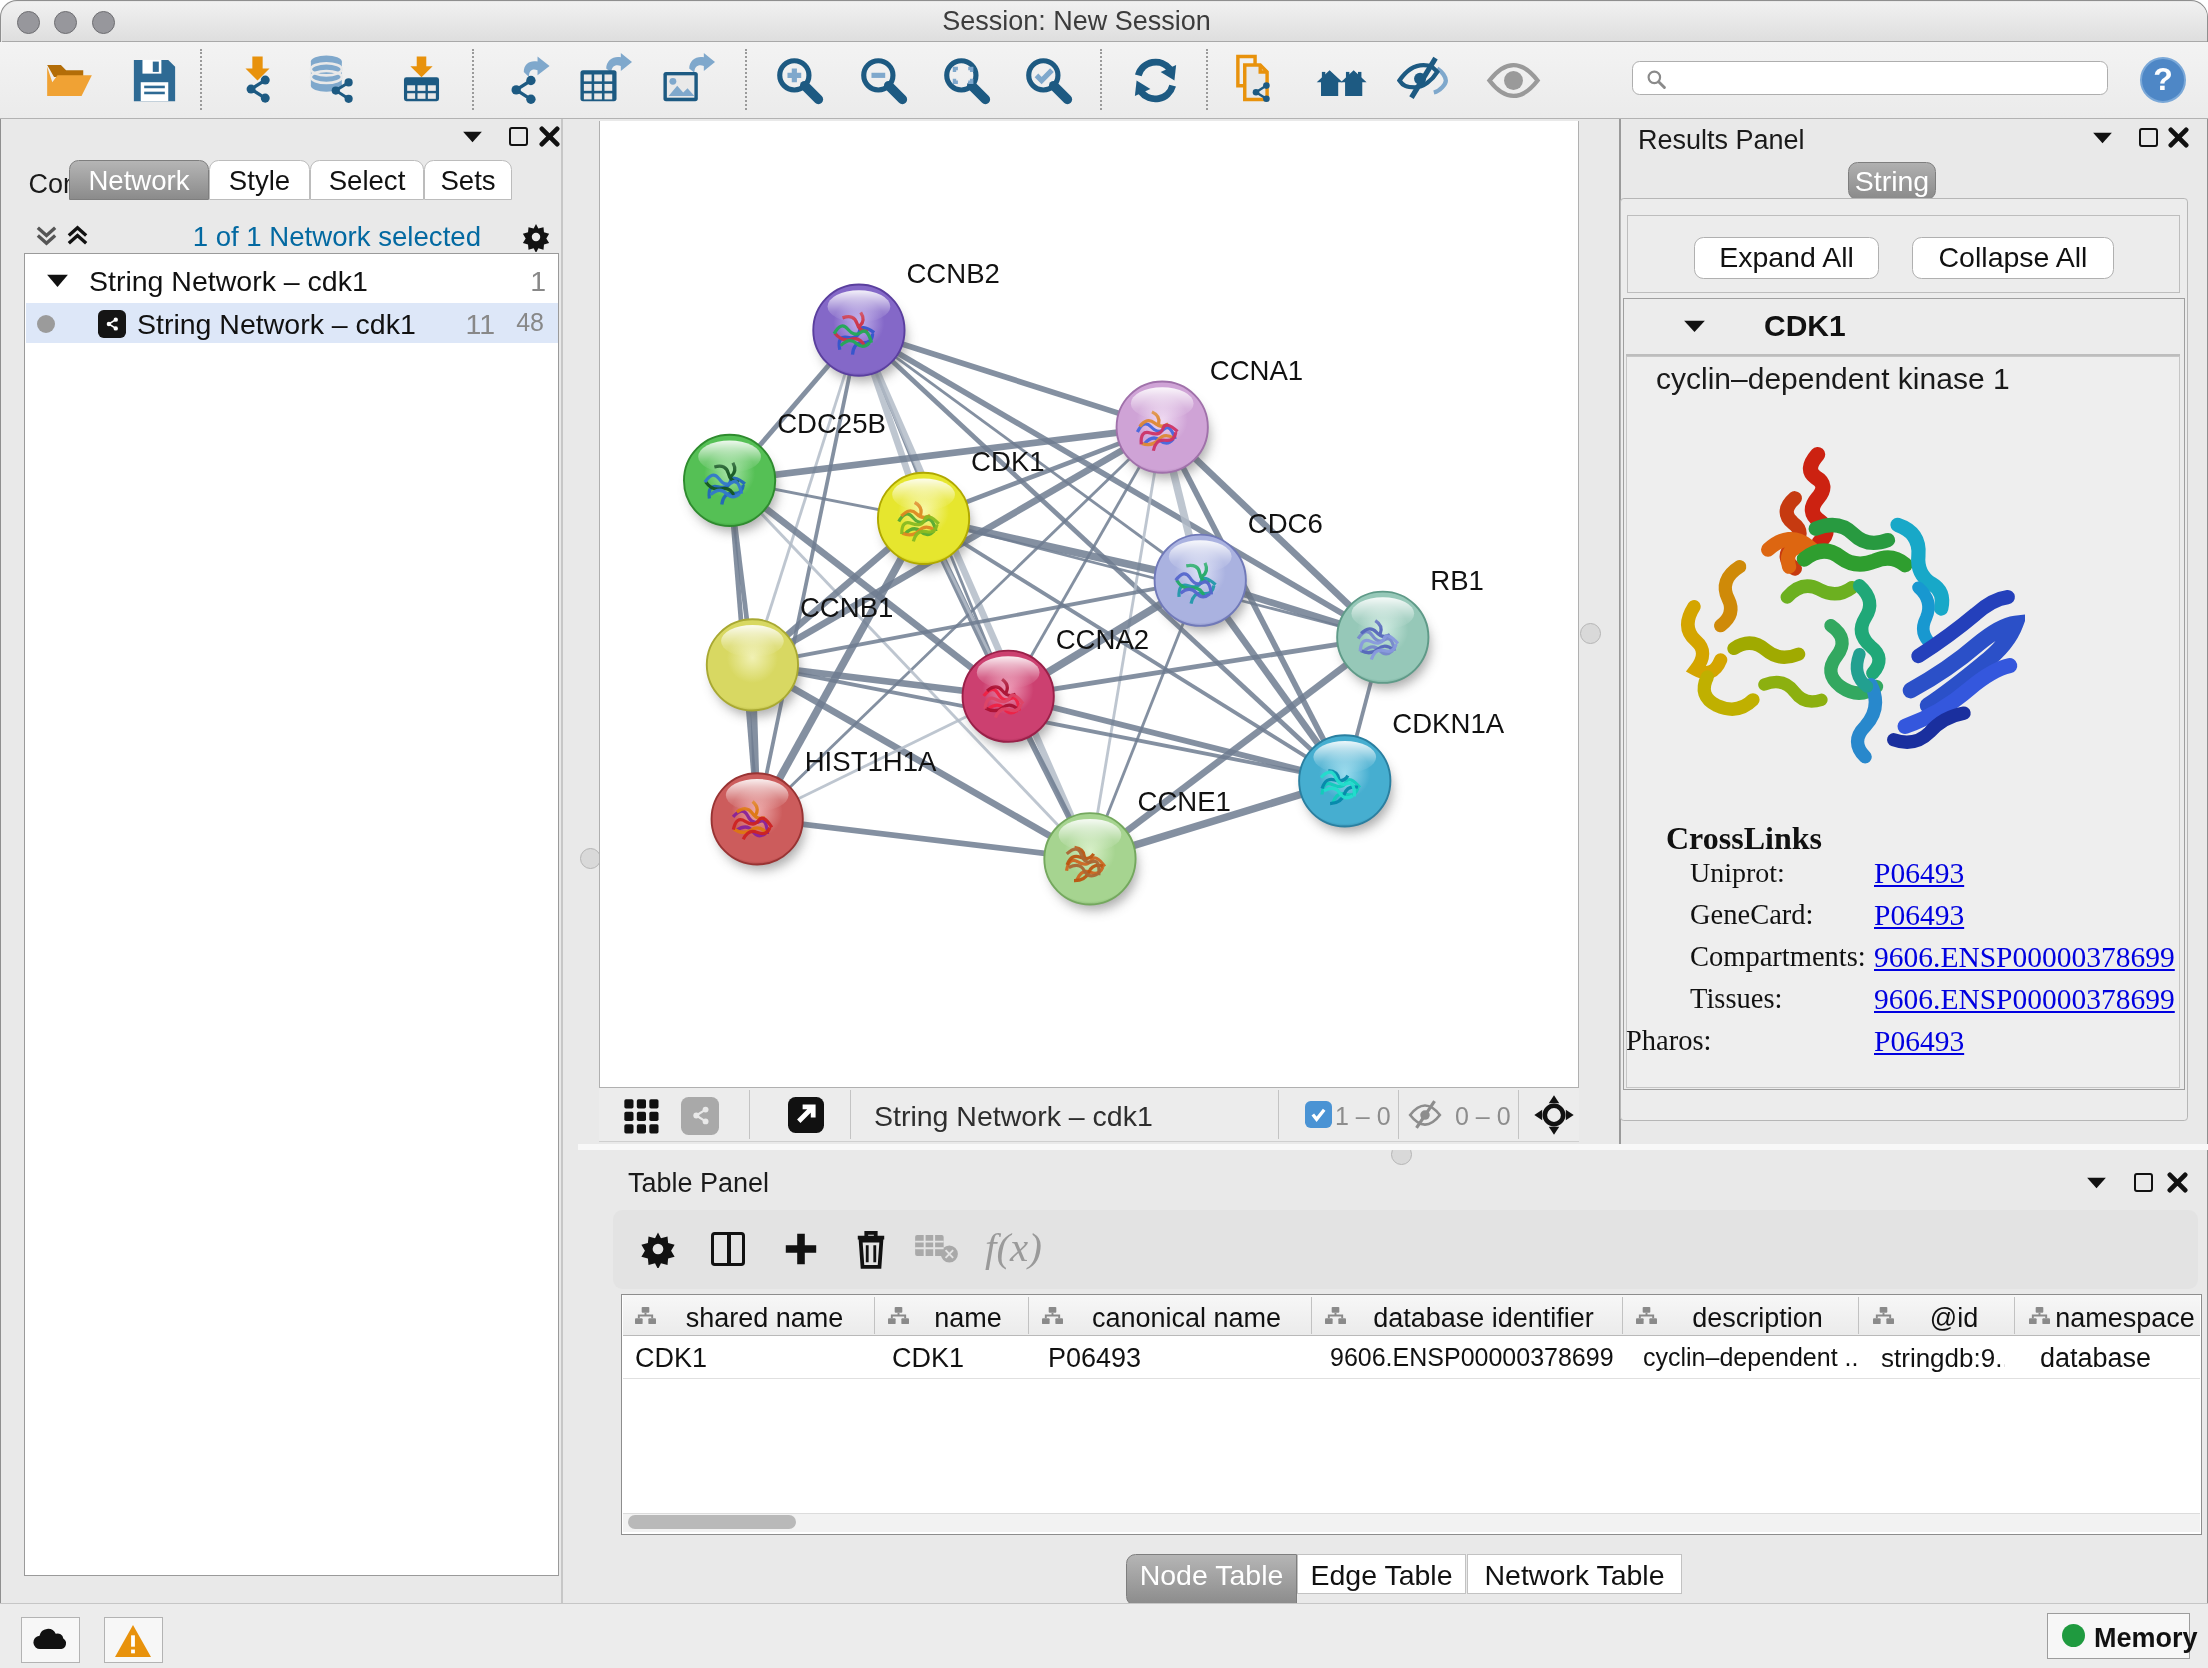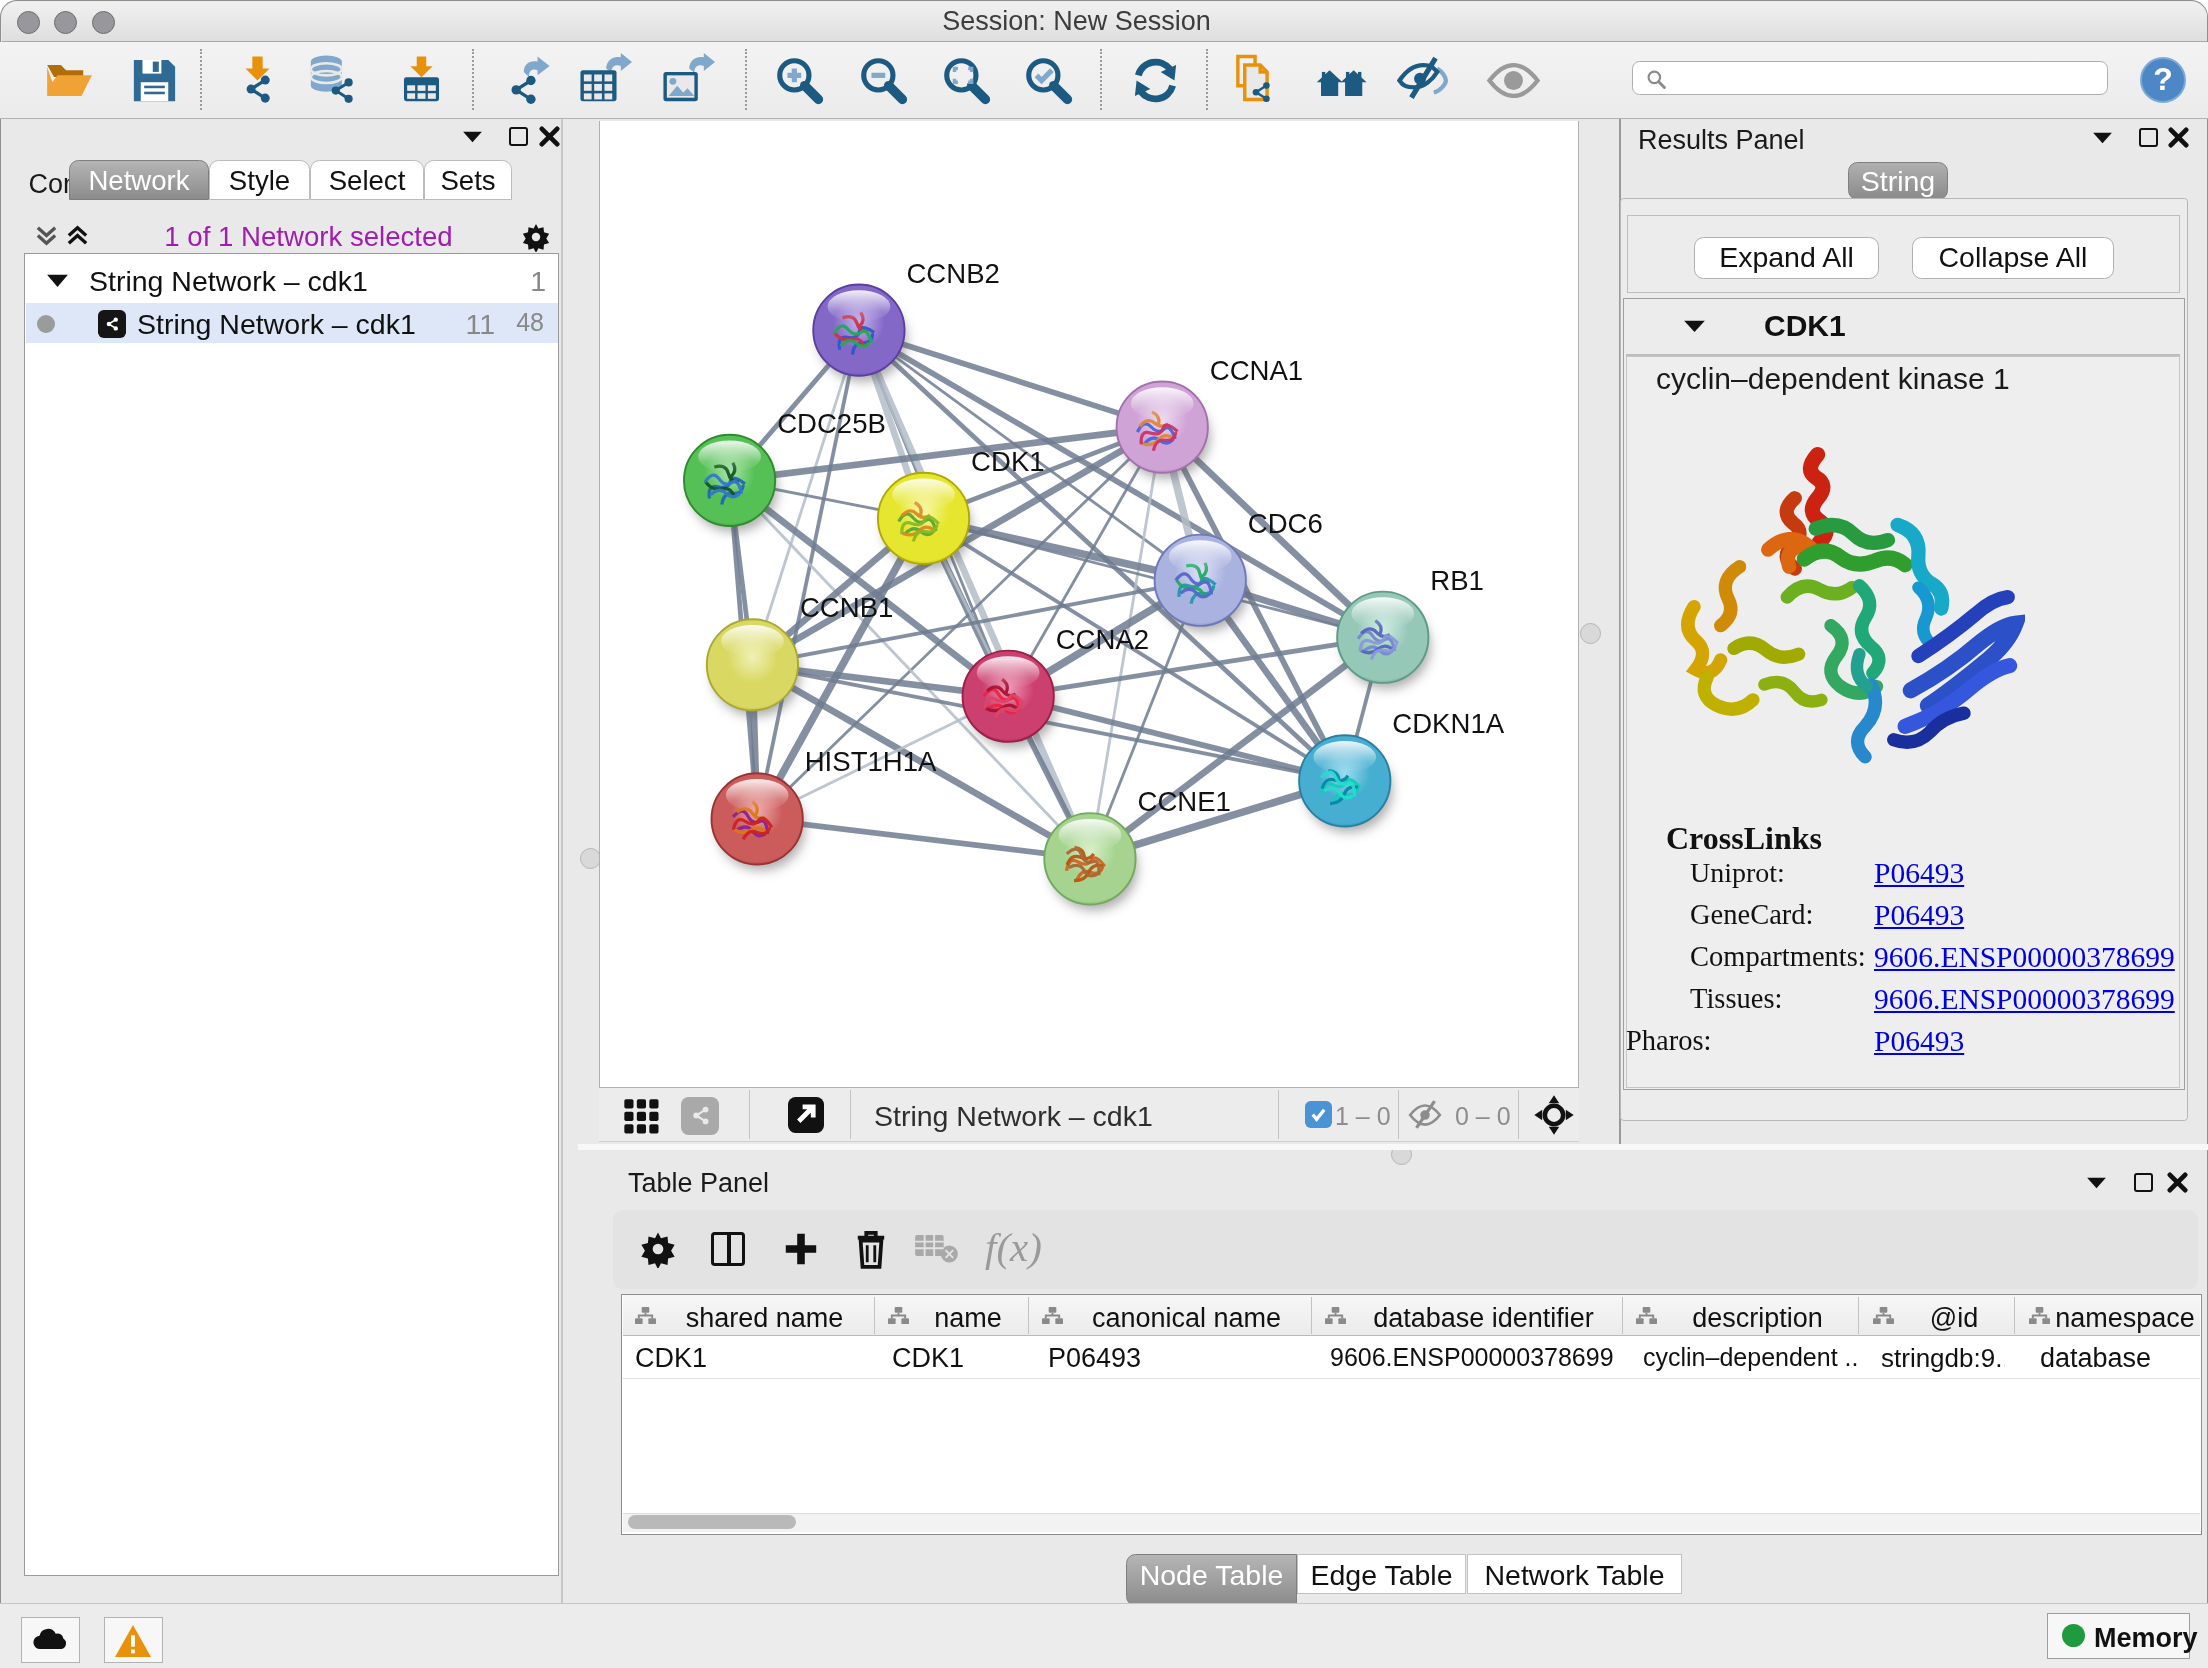--- a/index.html
+++ b/index.html
@@ -199,21 +199,21 @@
       <path d="M4 4l9 8 9-8"></path>
       <path d="M4 12l9 8 9-8"></path>
     </g>
   </svg>
 <svg class="abs" style="left:65px;top:224px" width="25" height="25" viewBox="0 0 26 26">
     <g stroke="#111" stroke-width="3.5" fill="none">
       <path d="M4 12l9-8 9 8"></path>
       <path d="M4 20l9-8 9 8"></path>
     </g>
   </svg>
-<div class="abs" style="left:128px;top:221px;width:361px;text-align:center;font-size:27.6px;color:#a21caf;">1 of 1 Network selected</div>
+<div class="abs" style="left:120px;top:221px;width:361px;text-align:right;font-size:27.6px;color:#0369a1;">1 of 1 Network selected</div>
 <svg class="abs" style="left:521px;top:222px" width="30" height="30" viewBox="0 0 64 64">
     <path fill="#111" d="M32 4l5 10 11-3 1 11 11 3-6 10 6 10-11 3-1 11-11-3-5 10-5-10-11 3-1-11-11-3 6-10-6-10 11-3 1-11 11 3z"></path>
     <circle cx="32" cy="32" r="9" fill="#e9e9e9"></circle>
   </svg>
 <div class="abs" style="left:24px;top:253px;width:535px;height:1323px;background:#ffffff;border:1.9px solid #9a9a9a;box-sizing:border-box;"></div>
 <svg class="abs" style="left:45px;top:272px" width="25" height="17" viewBox="0 0 26 18">
     <path d="M2 3h22L13 16z" fill="#111"></path>
   </svg>
 <div class="abs" style="left:89px;top:265px;font-size:28.5px;color:#111;">String Network – cdk1</div>
 <div class="abs" style="left:514px;top:265px;width:32px;text-align:right;font-size:28.5px;color:#888;">1</div>
@@ -549,21 +549,21 @@
   </svg>
 <div class="abs" style="left:1619px;top:119px;width:1.9px;height:1025px;background:#9a9a9a;"></div>
 <div class="abs" style="left:1638px;top:125px;font-size:27px;color:#1a1a1a;">Results Panel</div>
 <svg class="abs" style="left:2091px;top:130px" width="23" height="15" viewBox="0 0 24 16">
     <path d="M2 3h20L12 14z" fill="#111"></path>
   </svg>
 <div class="abs" style="left:2139px;top:128px;width:19px;height:19px;border:2.9px solid #111;border-radius:2.9px;box-sizing:border-box;"></div>
 <svg class="abs" style="left:2168px;top:127px" width="21" height="21" viewBox="0 0 22 22">
     <path d="M3 3L19 19M19 3L3 19" stroke="#111" stroke-width="5" stroke-linecap="round"></path>
   </svg>
-<div class="abs" style="left:1848px;top:162px;width:100px;height:38px;background:linear-gradient(#b0b0b0,#8a8a8a);border:1px solid #7e7e7e;border-radius:9.5px;box-sizing:border-box;color:#fff;font-size:28.5px;text-align:center;line-height:36px;">String</div>
+<div class="abs" style="left:1848px;top:162px;width:88px;height:38px;background:linear-gradient(#b0b0b0,#8a8a8a);border:1px solid #7e7e7e;border-radius:9.5px;box-sizing:border-box;color:#fff;font-size:28.5px;text-align:center;line-height:36px;">String</div>
 <div class="abs" style="left:1620px;top:198px;width:568px;height:923px;background:#ececec;border:1.9px solid #b6b6b6;border-radius:3.8px;box-sizing:border-box;"></div>
 <div class="abs" style="left:1627px;top:215px;width:553px;height:78px;background:#ececec;border:1px solid #bdbdbd;box-sizing:border-box;"></div>
 <div class="abs" style="left:1694px;top:237px;width:185px;height:42px;background:#fff;border:1.9px solid #b0b0b0;border-radius:9.5px;box-sizing:border-box;color:#111;font-size:28.5px;text-align:center;line-height:38px;">Expand All</div>
 <div class="abs" style="left:1912px;top:237px;width:202px;height:42px;background:#fff;border:1.9px solid #b0b0b0;border-radius:9.5px;box-sizing:border-box;color:#111;font-size:28.5px;text-align:center;line-height:38px;">Collapse All</div>
 <div class="abs" style="left:1623px;top:298px;width:562px;height:792px;background:#ececec;border:1.9px solid #9f9f9f;box-sizing:border-box;"></div>
 <svg class="abs" style="left:1682px;top:318px" width="25" height="16" viewBox="0 0 26 17">
     <path d="M2 3h22L13 15z" fill="#111"></path>
   </svg>
 <div class="abs" style="left:1764px;top:309px;font-size:30px;font-weight:bold;color:#111;">CDK1</div>
 <div class="abs" style="left:1626px;top:354px;width:554px;height:1.9px;background:#bdbdbd;"></div>

